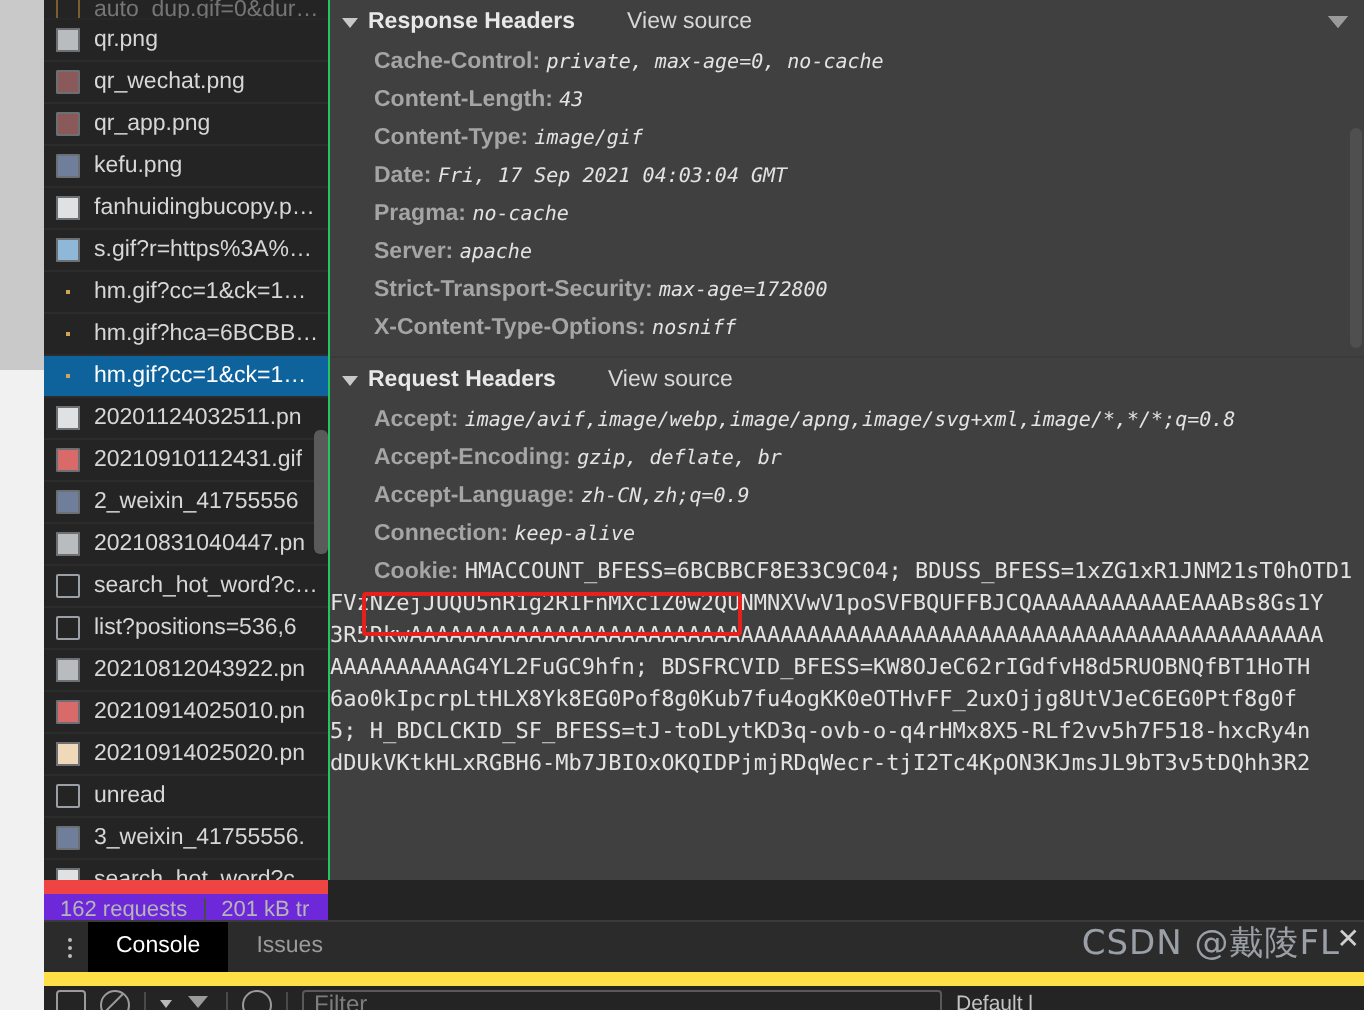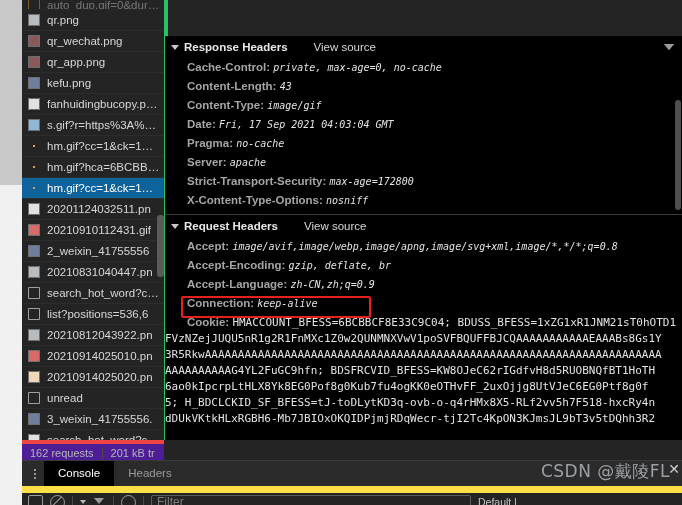--- a/index.html
+++ b/index.html
@@ -84,41 +84,40 @@
   .req-label { overflow: hidden; text-overflow: clip; white-space: nowrap; }
 
   .req-list-scrollbar {
     position: absolute; right: 0; top: 215px; width: 7px; height: 62px;
     background: #5a5a5a; border-radius: 3px;
   }
 
   
   .status-bar {
     position: absolute; left: 0; width: 142px; bottom: 44px; height: 21px;
-    background: #4c1d95;
-    border-top: 4px solid #ef4444;
-    display: flex; align-items: center;
+    background: #6d28d9;
+    border-top: 7px solid #ef4444;
+    display: flex; align-items: flex-end;
     font-size: 11px; color: #b6b6b6;
     padding-left: 8px;
     box-sizing: border-box;
     overflow: hidden;
     white-space: nowrap;
   }
   .status-sep {
     display: inline-block; width: 1px; height: 12px;
     background: #4a4a4a; margin: 0 8px;
   }
 
   
   .detail {
     position: absolute; left: 143px; right: 0; top: 0; bottom: 65px;
-    background: #000000;
+    background: #404040;
     overflow: hidden;
     font-size: 11.5px;
-    margin-top: 36px;
   }
   .section-head {
     display: flex; align-items: center;
     height: 22px;
     padding-left: 6px;
     font-size: 11.5px;
     font-weight: bold;
     color: #e8e8e8;
     border-top: 1px solid #3b3b3b;
   }
@@ -428,21 +427,21 @@
     <div class="hl-box"></div>
 
     <div class="drawer">
       <div class="drawer-tabs">
         <span class="kebab">
             <i></i>
             <i></i>
             <i></i>
           </span>
         <span class="tab active">Console</span>
-        <span class="tab">Headers</span>
+        <span class="tab">Issues</span>
       </div>
       <div class="drawer-toolbar">
         <span class="tb-ico block"></span>
         <span class="tb-ico ban"></span>
         <span class="tb-sep"></span>
         <span class="tb-caret"></span>
         <span class="tb-ico funnel"></span>
         <span class="tb-sep"></span>
         <span class="tb-ico circle"></span>
         <span class="tb-sep"></span>

